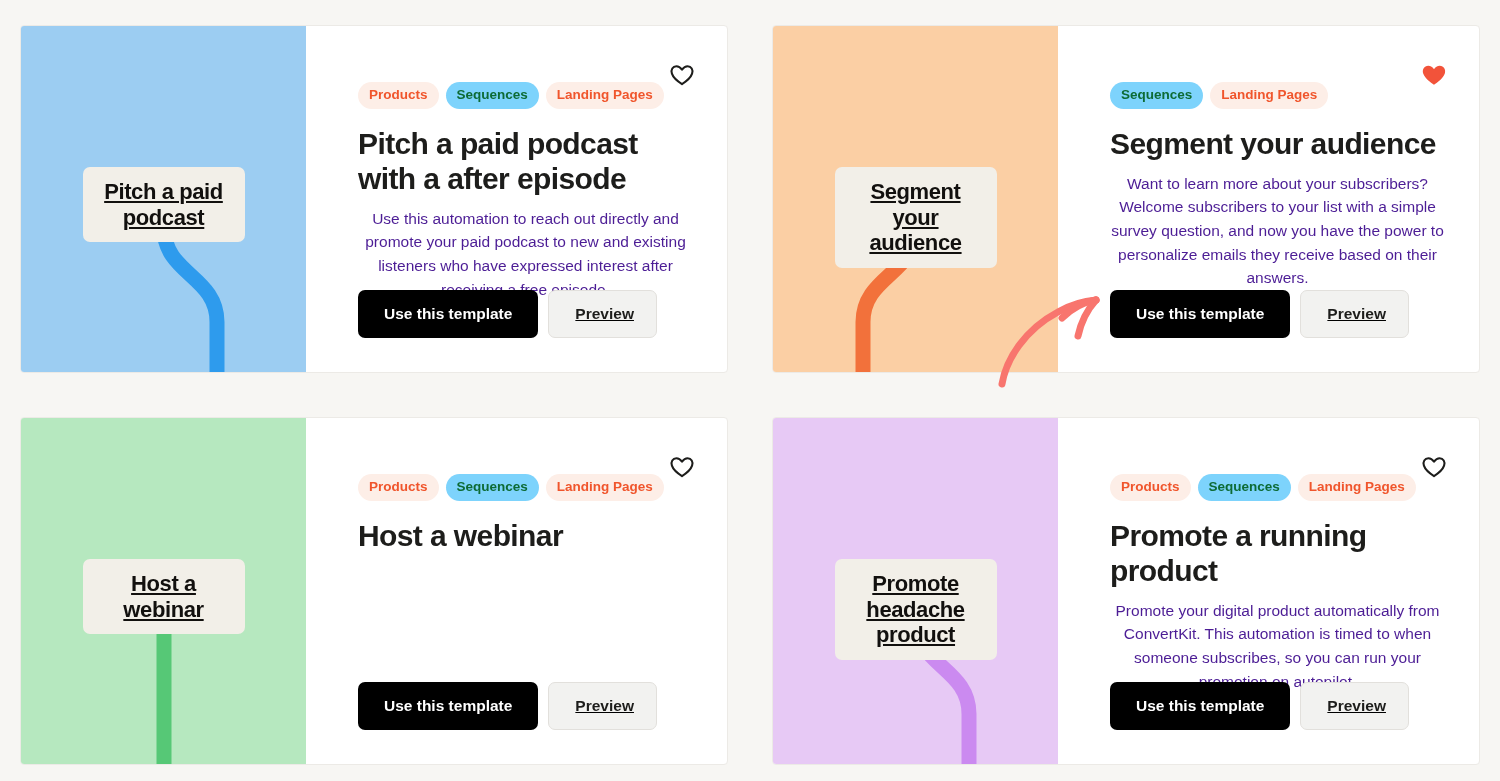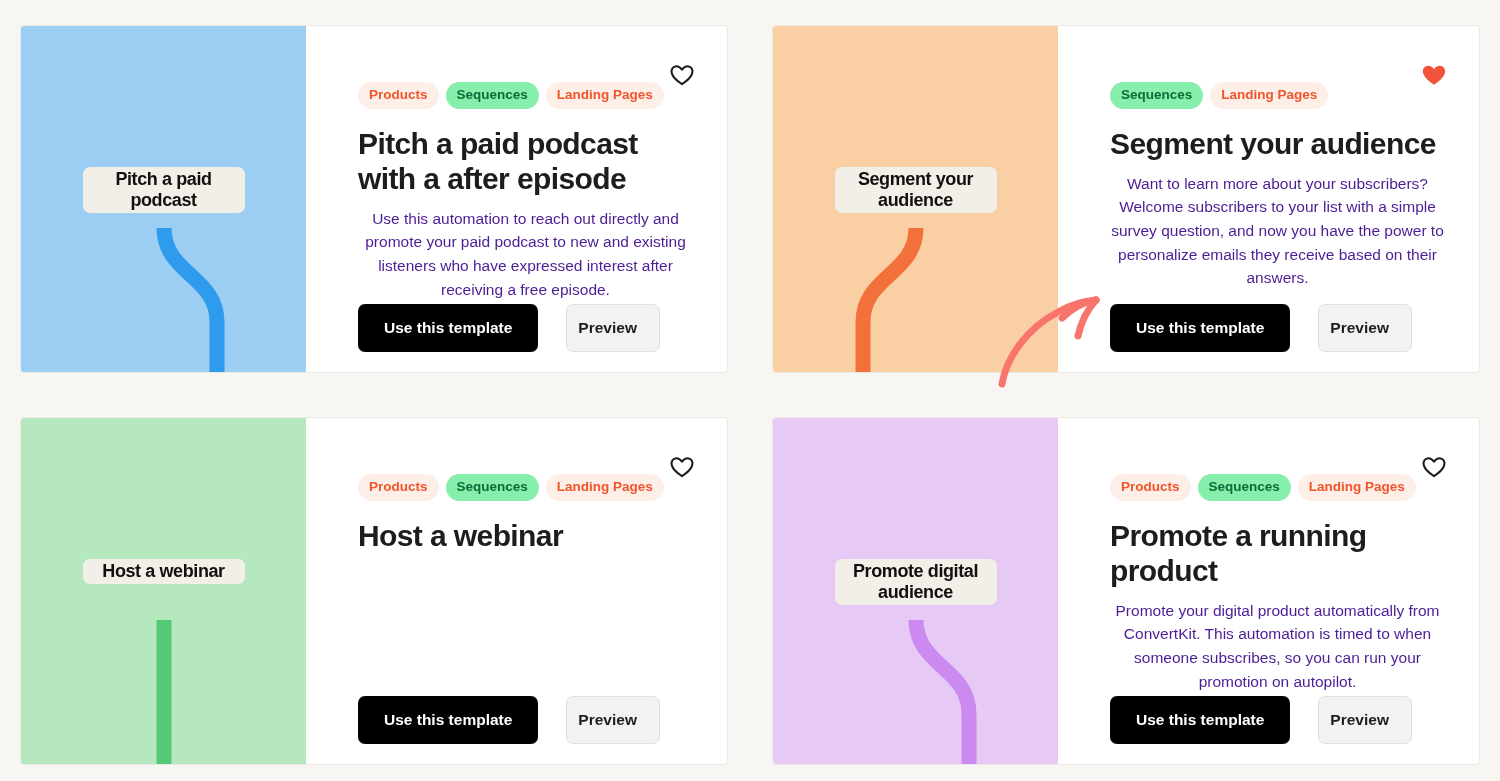--- a/index.html
+++ b/index.html
@@ -53,31 +53,32 @@
     display: block;
   }
   .thumb-label {
     position: absolute;
     left: 50%;
     transform: translateX(-50%);
     top: 141px;
     box-sizing: border-box;
     min-width: 162px;
     max-width: 170px;
-    padding: 2px 12px;
+    padding: 12px 12px;
     background: #f2efe8;
     border-radius: 7px;
     text-align: center;
     font-family: "Liberation Sans", sans-serif;
     font-weight: bold;
-    font-size: 18px;
+    font-size: 22px;
     line-height: 1.16;
     letter-spacing: -0.4px;
     color: #12100e;
     z-index: 2;
+    text-decoration: underline;
   }
 
   
   .content {
     position: relative;
     flex: 1 1 auto;
     padding: 56px 34px 0 52px;
     box-sizing: border-box;
   }
 
@@ -92,21 +93,21 @@
     line-height: 1;
     padding: 6px 11px 7px 11px;
     border-radius: 20px;
     white-space: nowrap;
   }
   .tag.orange {
     background: #fdeee7;
     color: #f0552c;
   }
   .tag.green {
-    background: #86efac;
+    background: #7dd3fc;
     color: #0d6b35;
   }
 
   .card-title {
     font-size: 30px;
     line-height: 1.17;
     font-weight: bold;
     letter-spacing: -0.6px;
     color: #1d1d1b;
     margin: 0 0 11px 0;
@@ -117,44 +118,45 @@
     line-height: 1.53;
     color: #4c1d95;
     margin: 0;
     max-width: 352px;
     text-align: center;
   }
 
   .actions {
     position: absolute;
     left: 52px;
-    bottom: 20px;
+    bottom: 34px;
     display: flex;
-    gap: 28px;
+    gap: 10px;
+    text-decoration: underline;
   }
   .btn {
     font-family: "Liberation Sans", sans-serif;
     font-size: 15.5px;
     font-weight: bold;
     border-radius: 7px;
     border: 1px solid transparent;
     cursor: pointer;
     line-height: 1;
     white-space: nowrap;
   }
   .btn-primary {
     background: #000000;
     color: #ffffff;
     padding: 15px 25px 16px 25px;
   }
   .btn-secondary {
     background: #f2f2f0;
     color: #1d1d1b;
     border-color: #e2e0dc;
-    padding: 15px 22px 16px 11px;
+    padding: 15px 22px 16px 26px;
   }
 
   .fav {
     position: absolute;
     top: 36px;
     right: 32px;
     width: 26px;
     height: 26px;
     cursor: pointer;
     display: block;
@@ -243,21 +245,21 @@
         <span class="fav"><svg viewBox="0 0 24 24" width="26" height="26" aria-hidden="true">
             <path d="M12 20.4s-7.7-4.8-9.3-9.6C1.4 7.2 3.5 4 6.8 4c2.1 0 3.9 1.3 5.2 3.1C13.3 5.3 15.1 4 17.2 4c3.3 0 5.4 3.2 4.1 6.8-1.6 4.8-9.3 9.6-9.3 9.6z" fill="none" stroke="#1d1d1b" stroke-width="1.9" stroke-linejoin="round"></path>
           </svg></span>
       </div>
     </div>
     <div class="card">
       <div class="thumb" style="background: rgb(231, 201, 245);">
         <svg class="flow" viewBox="0 0 285 348" fill="none">
           <path d="M143 202 C 143 248, 196 250, 196 296 L 196 350" stroke="#cb8af0" stroke-width="15" stroke-linecap="butt" fill="none"></path>
         </svg>
-        <div class="thumb-label">Promote digital audience</div>
+        <div class="thumb-label">Promote headache product</div>
       </div>
       <div class="content">
         <div class="tags">
           <span class="tag orange">Products</span>
           <span class="tag green">Sequences</span>
           <span class="tag orange">Landing Pages</span>
         </div>
         <h2 class="card-title">Promote a running product</h2>
         <p class="card-desc">Promote your digital product automatically from ConvertKit. This automation is timed to when someone subscribes, so you can run your promotion on autopilot.</p>
         <div class="actions">

